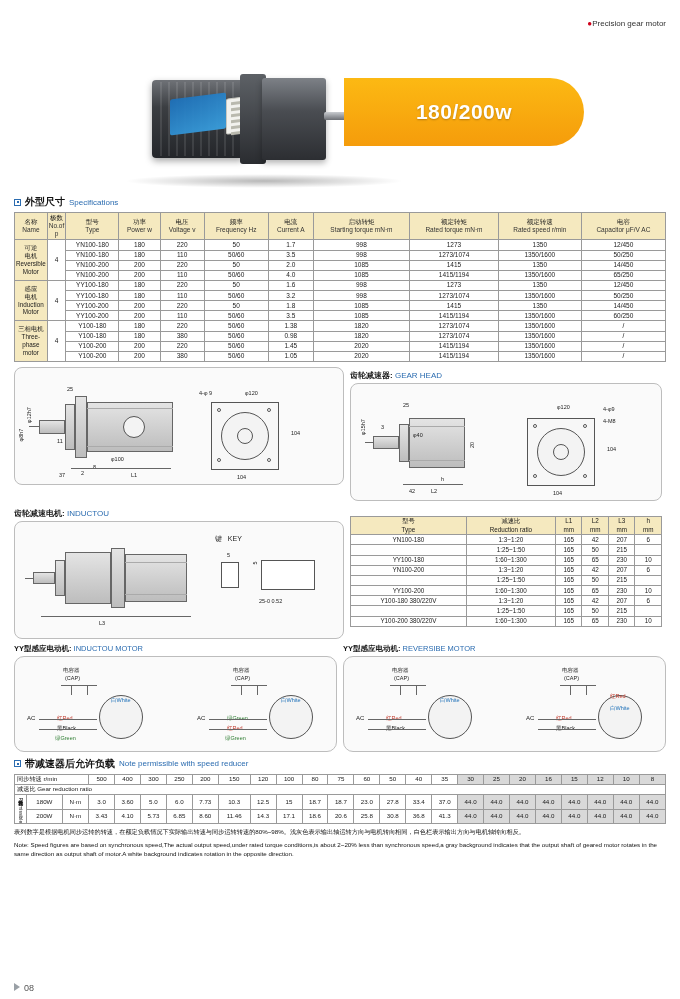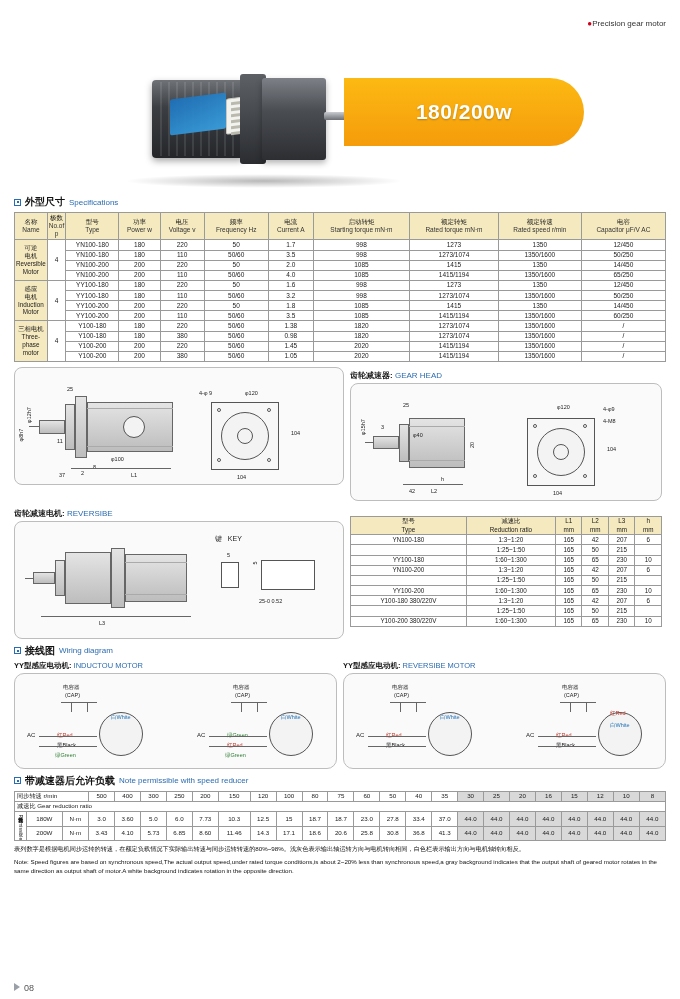--- a/index.html
+++ b/index.html
@@ -455,21 +455,21 @@
           <div class="txt" style="left:252px; top:34px;">4-M8</div>
           <div class="txt" style="left:256px; top:62px;">104</div>
           <div class="txt" style="left:202px; top:106px;">104</div>
         </div>
       </div>
     </div>
 
     <div class="gm-row">
       <div style="width:330px;">
         <div class="dim-cap">
-          <b>齿轮减速电机:</b> <span class="en">REVERSIBE</span>
+          <b>齿轮减速电机:</b> <span class="en">INDUCTOU</span>
         </div>
         <div class="gm-box">
           <div class="ln" style="left:10px; top:56px; width:24px; height:1px;"></div>
           <div class="mshape" style="left:18px; top:50px; width:22px; height:12px;"></div>
           <div class="mshape" style="left:40px; top:38px; width:10px; height:36px;"></div>
           <div class="mshape" style="left:50px; top:30px; width:46px; height:52px;"></div>
           <div class="mshape" style="left:96px; top:26px; width:14px; height:60px;"></div>
           <div class="mshape" style="left:110px; top:32px; width:62px; height:48px;"></div>
           <div class="ln" style="left:110px; top:40px; width:62px; height:1px; background:#aaa;"></div>
           <div class="ln" style="left:110px; top:72px; width:62px; height:1px; background:#aaa;"></div>
@@ -569,25 +569,20 @@
                 <td>230</td>
                 <td>10</td>
               </tr>
             </tbody>
         </table>
       </div>
     </div>
   </div>
 
   <div class="sect">
-    <div class="sect-title">
-      <span class="sq"></span>
-      <b>接线图</b>
-      <span class="en">Wiring  diagram</span>
-    </div>
     <div class="wire-head">
       <div><b>YY型感应电动机:</b> <span class="en">INDUCTOU MOTOR</span></div>
       <div><b>YY型感应电动机:</b> <span class="en">REVERSIBE MOTOR</span></div>
     </div>
     <div class="wire-row">
       <div class="wire-box">
 
         <div class="txt" style="left:48px; top:10px;">电容器</div>
         <div class="txt" style="left:50px; top:18px;">(CAP)</div>
         <div class="ln" style="left:46px; top:28px; width:36px; height:1px;"></div>

